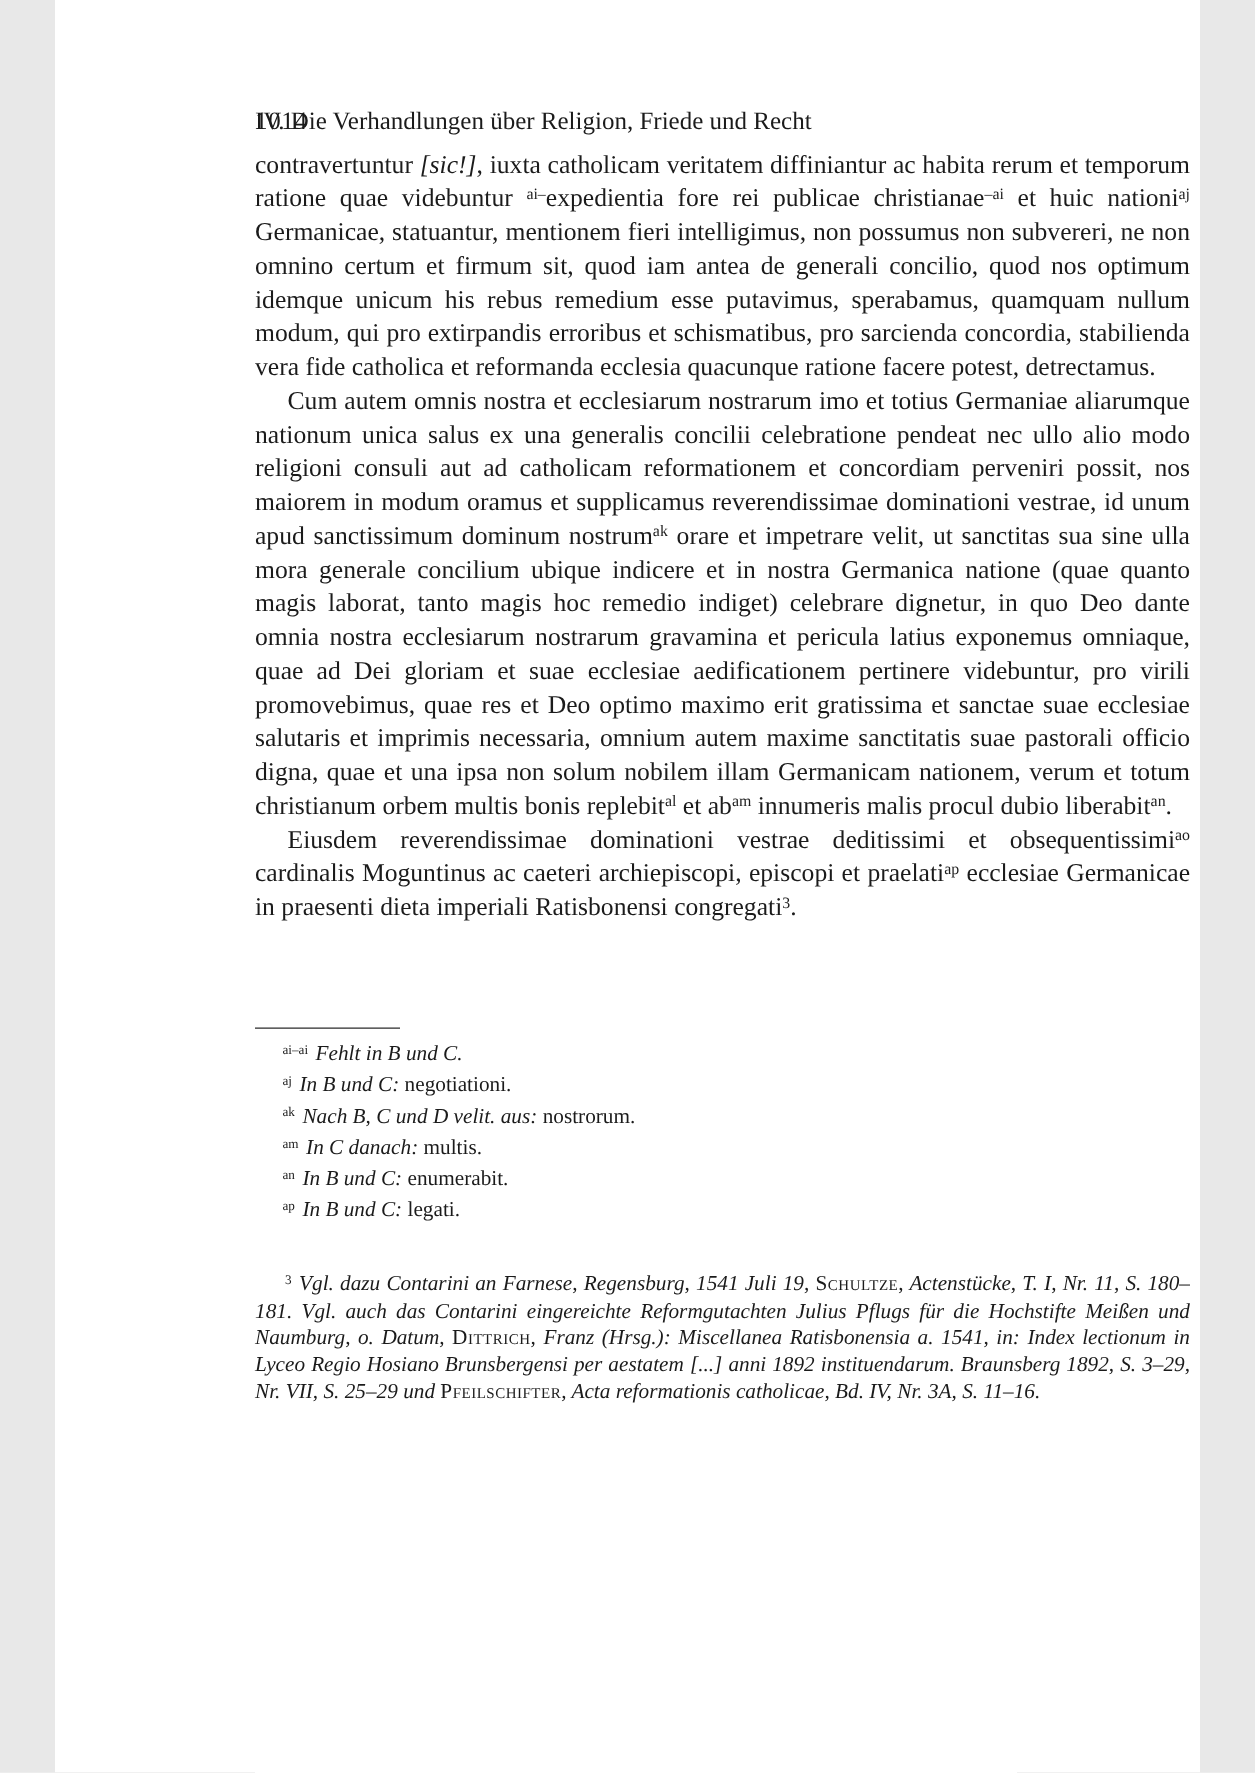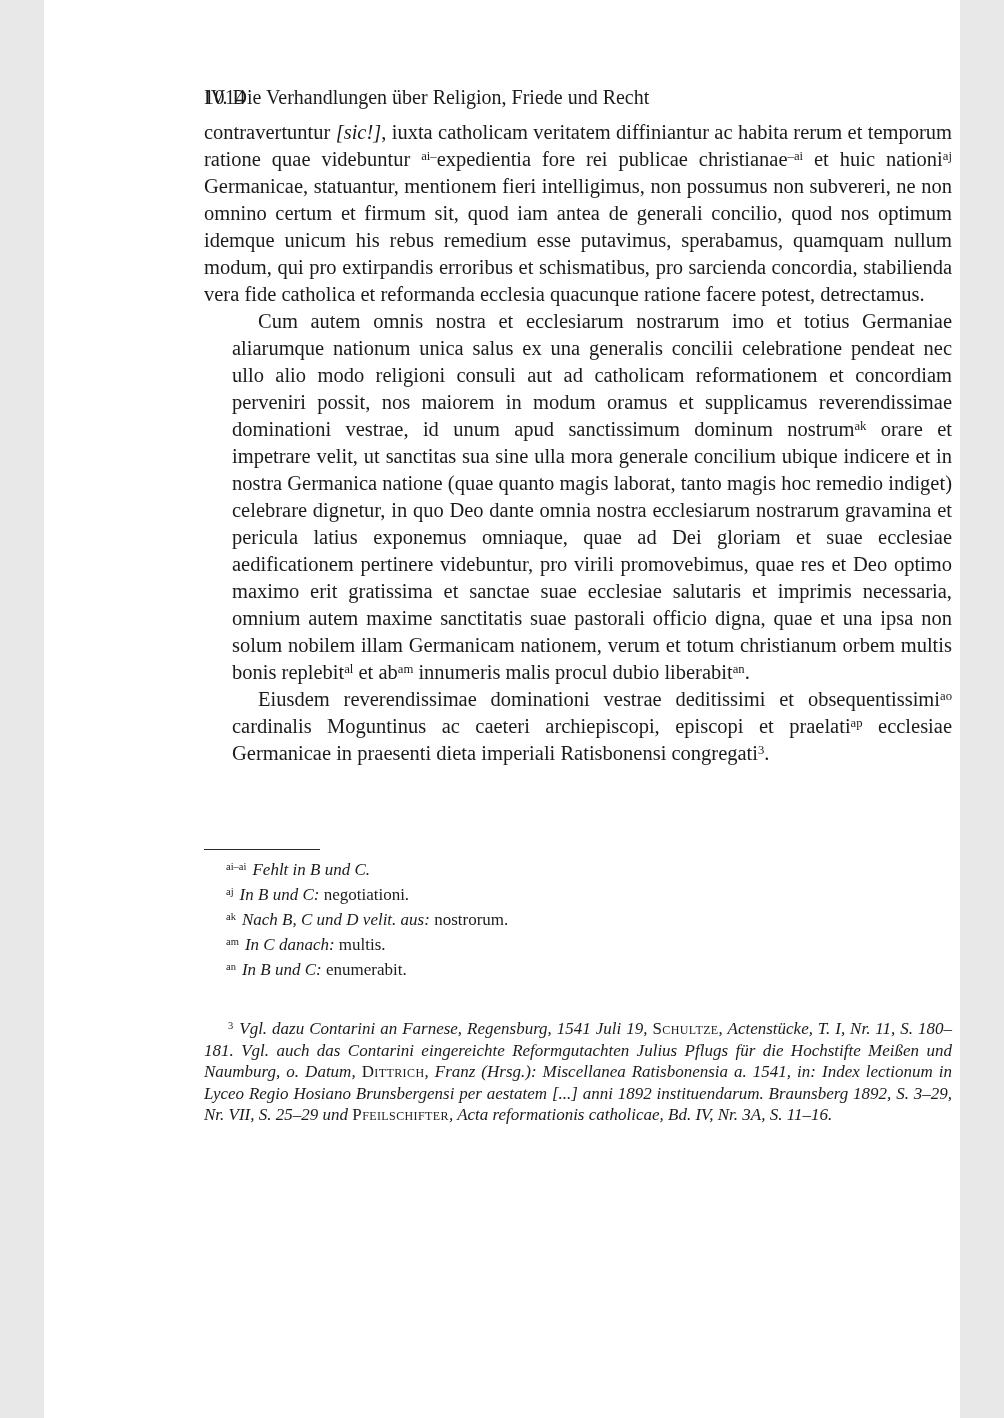--- a/index.html
+++ b/index.html
@@ -27,21 +27,21 @@
   }
   .page-num { position: absolute; left: 0; top: 0; letter-spacing: 0.5px; }
   .running-title { position: absolute; left: 0; right: 16px; text-align: left; }
   main {
     margin-top: 9px;
     font-size: 20.5px;
     line-height: 27px;
     text-align: justify;
   }
   .body-para { margin: 0; }
-  .indent { text-indent: 26px; margin-left: 28px; }
+  .indent { text-indent: 26px; }
   sup.sup, .sig, .fn-marker {
     font-size: 62%;
     line-height: 0;
     position: relative;
     vertical-align: baseline;
     top: -0.45em;
   }
   .it { font-style: italic; }
   .sc {
     font-variant: small-caps;
@@ -99,20 +99,23 @@
       </div>
       <div class="app-row">
         <sup class="sig">ak</sup><span class="it">Nach B, C und D velit. aus:</span><span> nostrorum.</span>
       </div>
       <div class="app-row">
         <sup class="sig">am</sup><span class="it">In C danach:</span><span> multis.</span>
       </div>
       <div class="app-row">
         <sup class="sig">an</sup><span class="it">In B und C:</span><span> enumerabit.</span>
       </div>
+      <div class="app-row">
+        <sup class="sig">ap</sup><span class="it">In B und C:</span><span> legati.</span>
+      </div>
     </section>
 
     <section class="footnotes">
       <p class="footnote">
         <sup class="fn-marker">3</sup><span><span class="it">Vgl. dazu Contarini an Farnese, Regensburg, 1541 Juli 19, </span><span class="sc">Schultze</span><span class="it">, </span><span class="it">Actenstücke, T. I, Nr. 11, S. 180–181. Vgl. auch das Contarini eingereichte Reformgutachten Julius Pflugs für die Hochstifte Meißen und Naumburg, o. Datum, </span><span class="sc">Dittrich</span><span class="it">, Franz (Hrsg.): Miscellanea Ratisbonensia a. 1541, in: Index lectionum in Lyceo Regio Hosiano Brunsbergensi per aestatem [...] anni 1892 instituendarum. Braunsberg 1892, S. 3–29, Nr. VII, S. 25–29 und </span><span class="sc">Pfeilschifter</span><span class="it">, </span><span class="it">Acta reformationis catholicae, Bd. IV, Nr. 3A, S. 11–16.</span></span>
       </p>
     </section>
 
   </div>
 </div>

